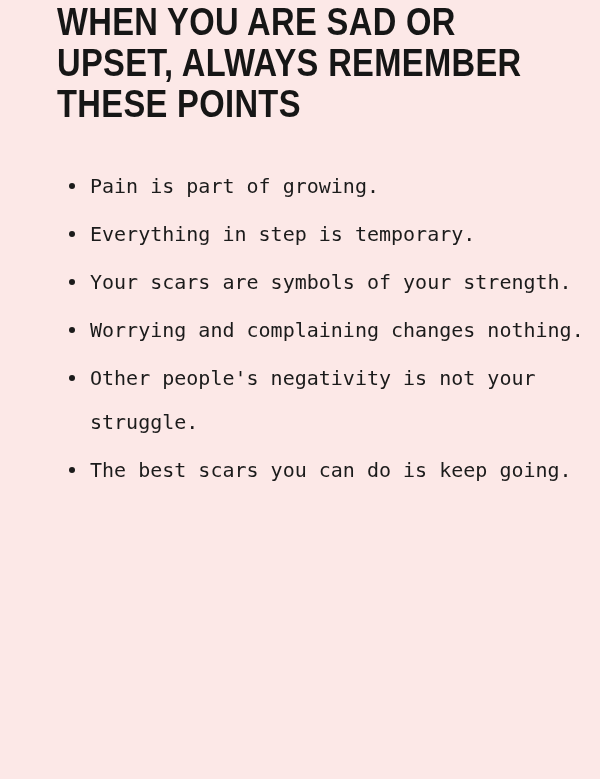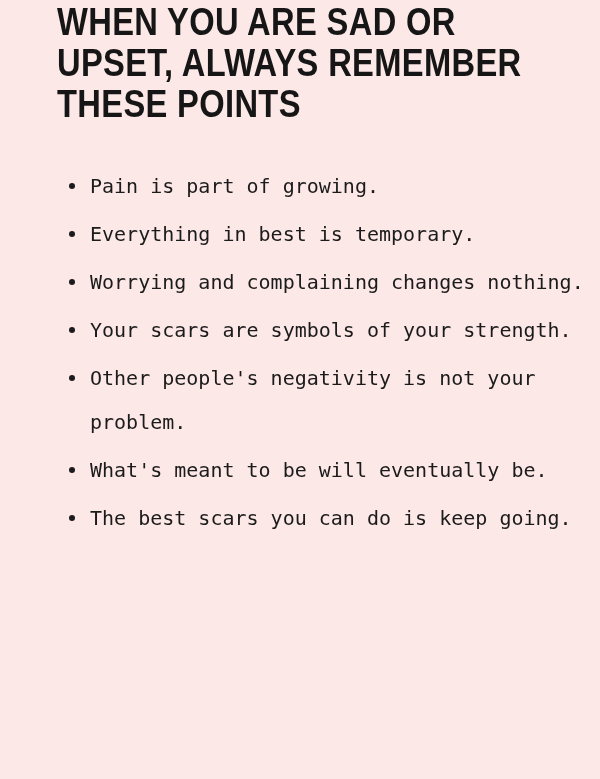--- a/index.html
+++ b/index.html
@@ -100,37 +100,33 @@
     <span class="hl-line">THESE POINTS</span>
   </h1>
 
   <ul id="points">
     <li class="point">
       <span class="bullet"></span>
       <span class="point-text">Pain is part of growing.</span>
     </li>
     <li class="point">
       <span class="bullet"></span>
-      <span class="point-text">Everything in best is temporary.</span>
+      <span class="point-text">Everything in step is temporary.</span>
+    </li>
+    <li class="point">
+      <span class="bullet"></span>
+      <span class="point-text">Your scars are symbols of your strength.</span>
     </li>
     <li class="point">
       <span class="bullet"></span>
       <span class="point-text">Worrying and complaining changes nothing.</span>
     </li>
     <li class="point">
       <span class="bullet"></span>
-      <span class="point-text">Your scars are symbols of your strength.</span>
-    </li>
-    <li class="point">
-      <span class="bullet"></span>
-      <span class="point-text">Other people's negativity is not your problem.</span>
-    </li>
-    <li class="point">
-      <span class="bullet"></span>
-      <span class="point-text">What's meant to be will eventually be.</span>
+      <span class="point-text">Other people's negativity is not your struggle.</span>
     </li>
     <li class="point">
       <span class="bullet"></span>
       <span class="point-text">The best scars you can do is keep going.</span>
     </li>
   </ul>
 
   <div id="watermark">everstu.com</div>
 
 </div>

